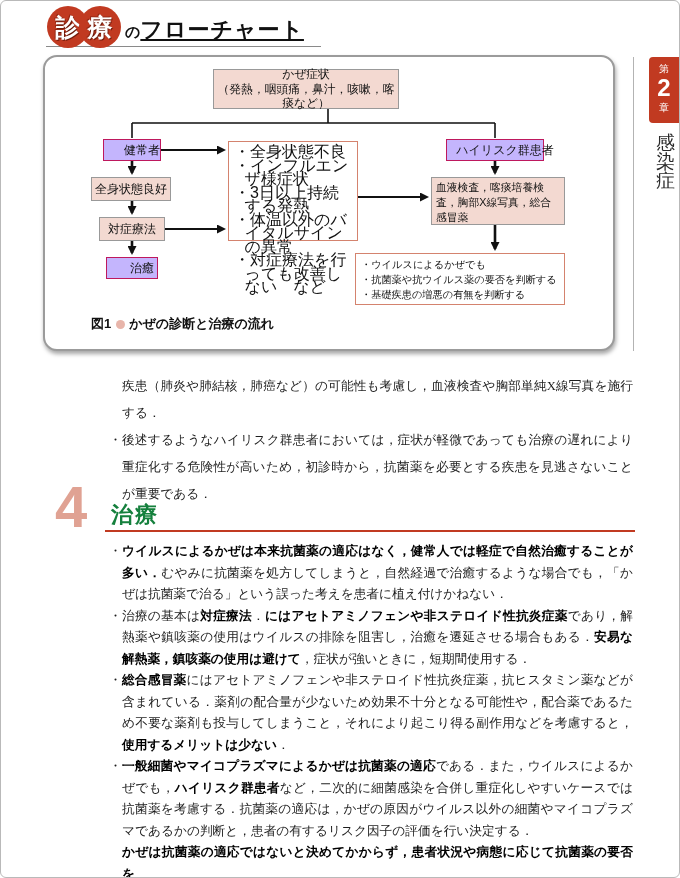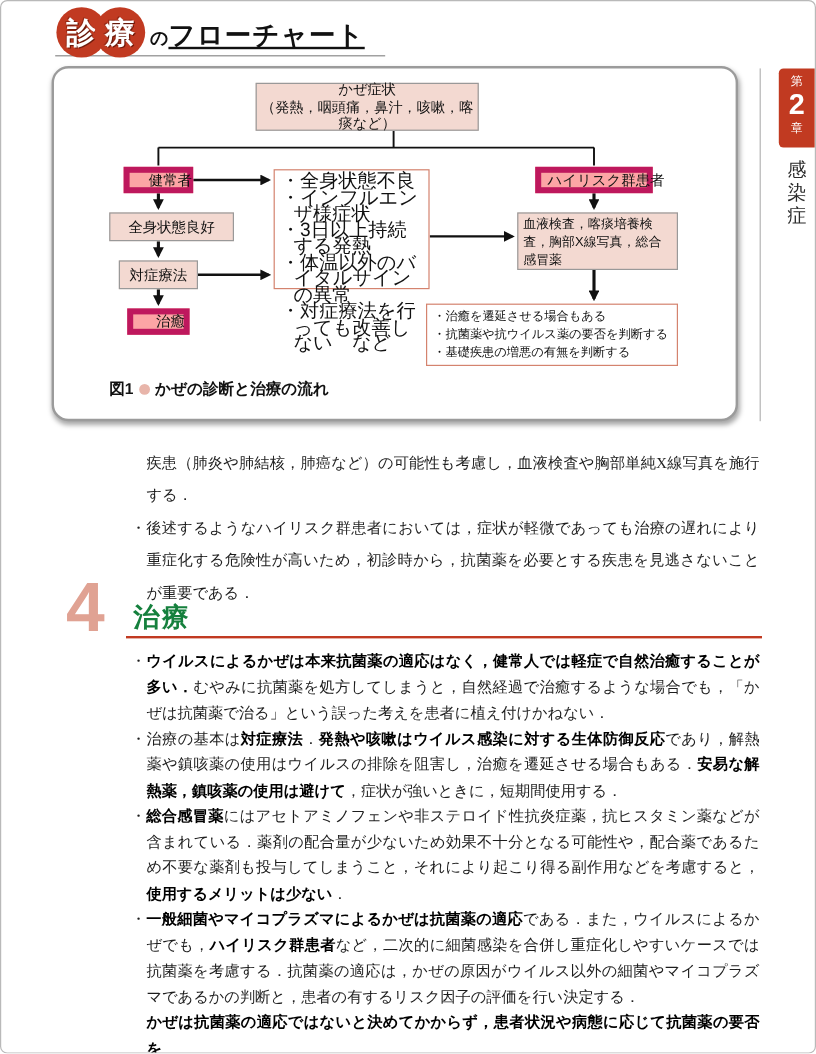--- a/index.html
+++ b/index.html
@@ -28,45 +28,45 @@
   
   .chapter-tab {
     position:absolute; left:648px; top:56px; width:30px; height:66px;
     background:#c13a21; border-radius:4px 0 0 4px; color:#fff; text-align:center;
   }
   .tab-pre, .tab-post { font-size:10px; line-height:13px; }
   .tab-pre { padding-top:5px; }
   .tab-num { font-size:24px; font-weight:bold; line-height:26px; }
   .chapter-name {
     position:absolute; left:655px; top:132px; width:16px;
-    font-size:16px; line-height:19px; color:#2a2a2a;
+    font-size:19px; line-height:19px; color:#2a2a2a;
     word-break:break-all; text-align:left;
   }
   .margin-rule { position:absolute; left:632px; top:56px; width:1px; height:294px; background:#b3b3b3; }
 
   
   .fc-card {
     position:absolute; left:42px; top:54px; width:572px; height:296px;
     background:#fff; border:2px solid #9b9b9b; border-radius:14px;
     box-shadow:1px 3px 4px rgba(0,0,0,.35);
     box-sizing:border-box;
   }
   .fc-svg { position:absolute; left:0; top:0; width:100%; height:100%; pointer-events:none; }
   .fc-box {
     position:absolute; box-sizing:border-box; font-size:12px; color:#111;
     display:flex; align-items:center; justify-content:center; text-align:center;
     white-space:nowrap; line-height:1.25;
   }
   .fc-pink  { background:#f3d9d1; border:1px solid #999; }
-  .fc-gray  { background:#fca5a5; border:5px solid #be185d;padding-left:20px; }
+  .fc-gray  { background:#c4b5fd; border:1px solid #be185d;padding-left:20px; }
   .fc-outline { background:#fff; border:1px solid #d4836e; }
   .fc-multiline { flex-direction:column; white-space:normal; }
   .fc-symptom { left:168px; top:12px; width:186px; height:40px; font-size:11.8px; }
   .fc-healthy { left:58px;  top:82px;  width:58px;  height:22px; }
-  .fc-good    { left:46px;  top:120px; width:104px;  height:24px; }
+  .fc-good    { left:46px;  top:120px; width:80px;  height:24px; }
   .fc-sympt   { left:54px;  top:160px; width:66px;  height:24px; }
   .fc-cure    { left:61px;  top:200px; width:52px;  height:22px; }
   .fc-criteria {
     left:183px; top:84px; width:130px; height:100px;
     align-items:flex-start; justify-content:flex-start; text-align:left;
     white-space:normal; font-size:16px; line-height:13.5px; padding:3px 2px 3px 5px;
     flex-direction:column;
   }
   .fc-criteria .fc-li { padding-left:10.5px; text-indent:-10.5px; }
   .fc-highrisk { left:401px; top:82px; width:98px; height:22px; }
@@ -175,40 +175,40 @@
         <div class="fc-li">・全身状態不良</div>
         <div class="fc-li">・インフルエンザ様症状</div>
         <div class="fc-li">・3日以上持続する発熱</div>
         <div class="fc-li">・体温以外のバイタルサインの異常</div>
         <div class="fc-li">・対症療法を行っても改善しない　など</div>
       </div>
 
     <div class="fc-box fc-gray fc-highrisk">ハイリスク群患者</div>
     <div class="fc-box fc-pink fc-tests">血液検査，喀痰培養検査，胸部X線写真，総合感冒薬</div>
     <div class="fc-box fc-outline fc-judge">
-        <div class="fc-li">・治癒を遷延させる場合もある</div>
+        <div class="fc-li">・ウイルスによるかぜでも</div>
         <div class="fc-li">・抗菌薬や抗ウイルス薬の要否を判断する</div>
         <div class="fc-li">・基礎疾患の増悪の有無を判断する</div>
       </div>
 
     <div class="fc-caption">
       <span>図1</span><span class="caption-dot"></span><span>かぜの診断と治療の流れ</span>
     </div>
   </div>
 
   <div class="textblock intro-block">
       <div class="para"><span>疾患（肺炎や肺結核，肺癌など）の可能性も考慮し，血液検査や胸部単純X線写真を施行する．</span></div>
       <div class="para with-bullet"><span class="bmark">・</span><span>後述するようなハイリスク群患者においては，症状が軽微であっても治療の遅れにより重症化する危険性が高いため，初診時から，抗菌薬を必要とする疾患を見逃さないことが重要である．</span></div>
     </div>
 
   <div class="section-number">4</div>
   <div class="section-title">治療</div>
   <div class="section-underline"></div>
 
   <div class="textblock treatment-block">
       <div class="para with-bullet"><span class="bmark">・</span><span class="em">ウイルスによるかぜは本来抗菌薬の適応はなく，健常人では軽症で自然治癒することが多い．</span><span>むやみに抗菌薬を処方してしまうと，自然経過で治癒するような場合でも，「かぜは抗菌薬で治る」という誤った考えを患者に植え付けかねない．</span></div>
-      <div class="para with-bullet"><span class="bmark">・</span><span>治療の基本は</span><span class="em">対症療法</span><span>．</span><span class="em">発熱や咳嗽はウイルス感染に対する生体防御反応</span><span>であり，解熱薬や鎮咳薬の使用はウイルスの排除を阻害し，治癒を遷延させる場合もある．</span><span class="em">安易な解熱薬，鎮咳薬の使用は避けて</span><span>，症状が強いときに，短期間使用する．</span></div>
+      <div class="para with-bullet"><span class="bmark">・</span><span>治療の基本は</span><span class="em">対症療法</span><span>．</span><span class="em">にはアセトアミノフェンや非ステロイド性抗炎症薬</span><span>であり，解熱薬や鎮咳薬の使用はウイルスの排除を阻害し，治癒を遷延させる場合もある．</span><span class="em">安易な解熱薬，鎮咳薬の使用は避けて</span><span>，症状が強いときに，短期間使用する．</span></div>
       <div class="para with-bullet"><span class="bmark">・</span><span class="em">総合感冒薬</span><span>にはアセトアミノフェンや非ステロイド性抗炎症薬，抗ヒスタミン薬などが含まれている．薬剤の配合量が少ないため効果不十分となる可能性や，配合薬であるため不要な薬剤も投与してしまうこと，それにより起こり得る副作用などを考慮すると，</span><span class="em">使用するメリットは少ない</span><span>．</span></div>
       <div class="para with-bullet"><span class="bmark">・</span><span class="em">一般細菌やマイコプラズマによるかぜは抗菌薬の適応</span><span>である．また，ウイルスによるかぜでも，</span><span class="em">ハイリスク群患者</span><span>など，二次的に細菌感染を合併し重症化しやすいケースでは抗菌薬を考慮する．抗菌薬の適応は，かぜの原因がウイルス以外の細菌やマイコプラズマであるかの判断と，患者の有するリスク因子の評価を行い決定する．</span></div>
       <div class="para"><span class="em">かぜは抗菌薬の適応ではないと決めてかからず，患者状況や病態に応じて抗菌薬の要否を</span></div>
     </div>
 
 </div>
 
 </body></html>

